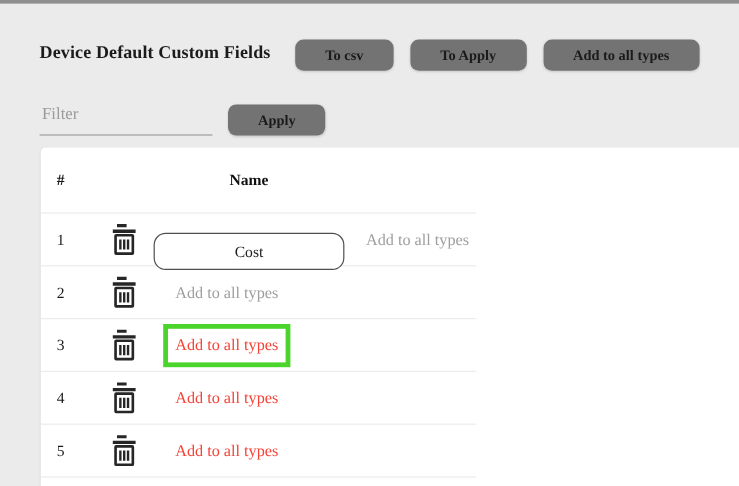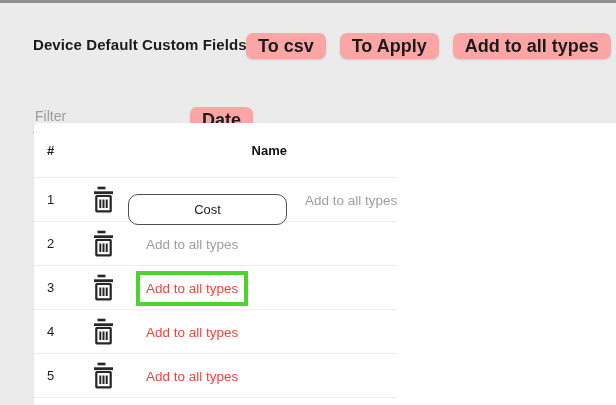--- a/index.html
+++ b/index.html
@@ -1,48 +1,48 @@
 <!DOCTYPE html>
 <html style="--bg: #ebebeb; --topbar: #8f8f8f; --action-muted: #9e9e9e; --action-active: #f44336; --highlight: #4ad42c;"><head>
 <meta charset="utf-8">
 <style>
   html,body{margin:0;padding:0;}
   .page{
     position:relative;width:616px;height:405px;overflow:hidden;
     background:var(--bg,#ebebeb);
-    font-family:Liberation Sans, sans-serif;
+    font-family:Liberation Serif, serif;
     -webkit-font-smoothing:antialiased;
   }
   .topbar{position:absolute;left:0;top:0;right:0;height:3px;background:var(--topbar,#8f8f8f);}
   .page-title{position:absolute;left:33px;top:36px;font-size:15px;font-weight:700;color:#1b1b1b;letter-spacing:.1px;}
   .top-buttons{position:absolute;left:246px;top:33px;display:flex;gap:14px;}
   .btn{
-    height:26px;display:inline-flex;align-items:center;padding:0 12px;
-    background:#fca5a5;border:none;border-radius:7px;
-    font-size:18px;font-weight:600;color:#1b1b1b;
+    height:26px;display:inline-flex;align-items:center;padding:0 25px;
+    background:#737373;border:none;border-radius:7px;
+    font-size:12px;font-weight:600;color:#1b1b1b;
     box-shadow:0 1px 2px rgba(0,0,0,.14);cursor:pointer;font-family:inherit;white-space:nowrap;
   }
-  .filter-row{position:absolute;left:33px;top:83px;display:flex;align-items:flex-end;gap:13px;margin-top:20px;}
+  .filter-row{position:absolute;left:33px;top:83px;display:flex;align-items:flex-end;gap:13px;}
   .filter-input{
     width:140px;height:25px;border:none;border-bottom:1px solid #9e9e9e;background:transparent;
     font-size:14px;color:#333;padding:0 2px 4px 2px;outline:none;font-family:inherit;
   }
   .filter-input::placeholder{color:#9b9b9b;}
   .card{
     position:absolute;left:34px;top:123px;width:582px;height:282px;background:#fff;
     border-radius:4px 0 0 0;box-shadow:0 1px 3px rgba(0,0,0,.05);
   }
   .table-wrap{width:363px;}
   .thead{display:flex;align-items:center;height:54px;border-bottom:1px solid #ececec;}
   .trow{display:flex;align-items:center;height:44px;border-bottom:1px solid #ececec;box-sizing:border-box;}
   .c-num{width:33px;text-align:center;font-size:13px;color:#1b1b1b;flex:none;}
   .thead .c-num{font-weight:700;}
   .c-trash{width:61px;flex:none;display:flex;justify-content:center;padding-left:12px;box-sizing:border-box;}
   .c-name{width:159px;flex:none;}
-  .thead .c-name{text-align:right;font-weight:700;font-size:13px;color:#111;}
+  .thead .c-name{text-align:center;font-weight:700;font-size:13px;color:#111;}
   .c-action{padding-left:18px;flex:none;}
   .trash-btn{background:none;border:none;padding:0;margin:0;cursor:pointer;display:flex;align-items:center;}
   .name-box{
     display:block;width:100%;height:31px;box-sizing:border-box;
     border:1px solid #4f4f4f;border-radius:10px;background:#fff;
     text-align:center;font-size:13px;color:#1d1d1d;font-family:inherit;outline:none;padding:0;margin-top:20px;
   }
   .action-link{font-size:13.5px;text-decoration:none;cursor:pointer;white-space:nowrap;display:inline-block;}
   .action-link.muted{color:var(--action-muted,#9e9e9e);}
   .action-link.red{color:var(--action-active,#f44336);}
@@ -57,21 +57,21 @@
   <div class="page-title">Device Default Custom Fields</div>
 
   <div class="top-buttons">
     <button class="btn">To csv</button>
     <button class="btn">To Apply</button>
     <button class="btn">Add to all types</button>
   </div>
 
   <div class="filter-row">
     <input class="filter-input" type="text" placeholder="Filter" style="">
-    <button class="btn">Date</button>
+    <button class="btn">Apply</button>
   </div>
 
   <div class="card">
     <div class="table-wrap">
       <div class="thead">
         <div class="c-num">#</div>
         <div class="c-trash"></div>
         <div class="c-name">Name</div>
         <div class="c-action"></div>
       </div>

